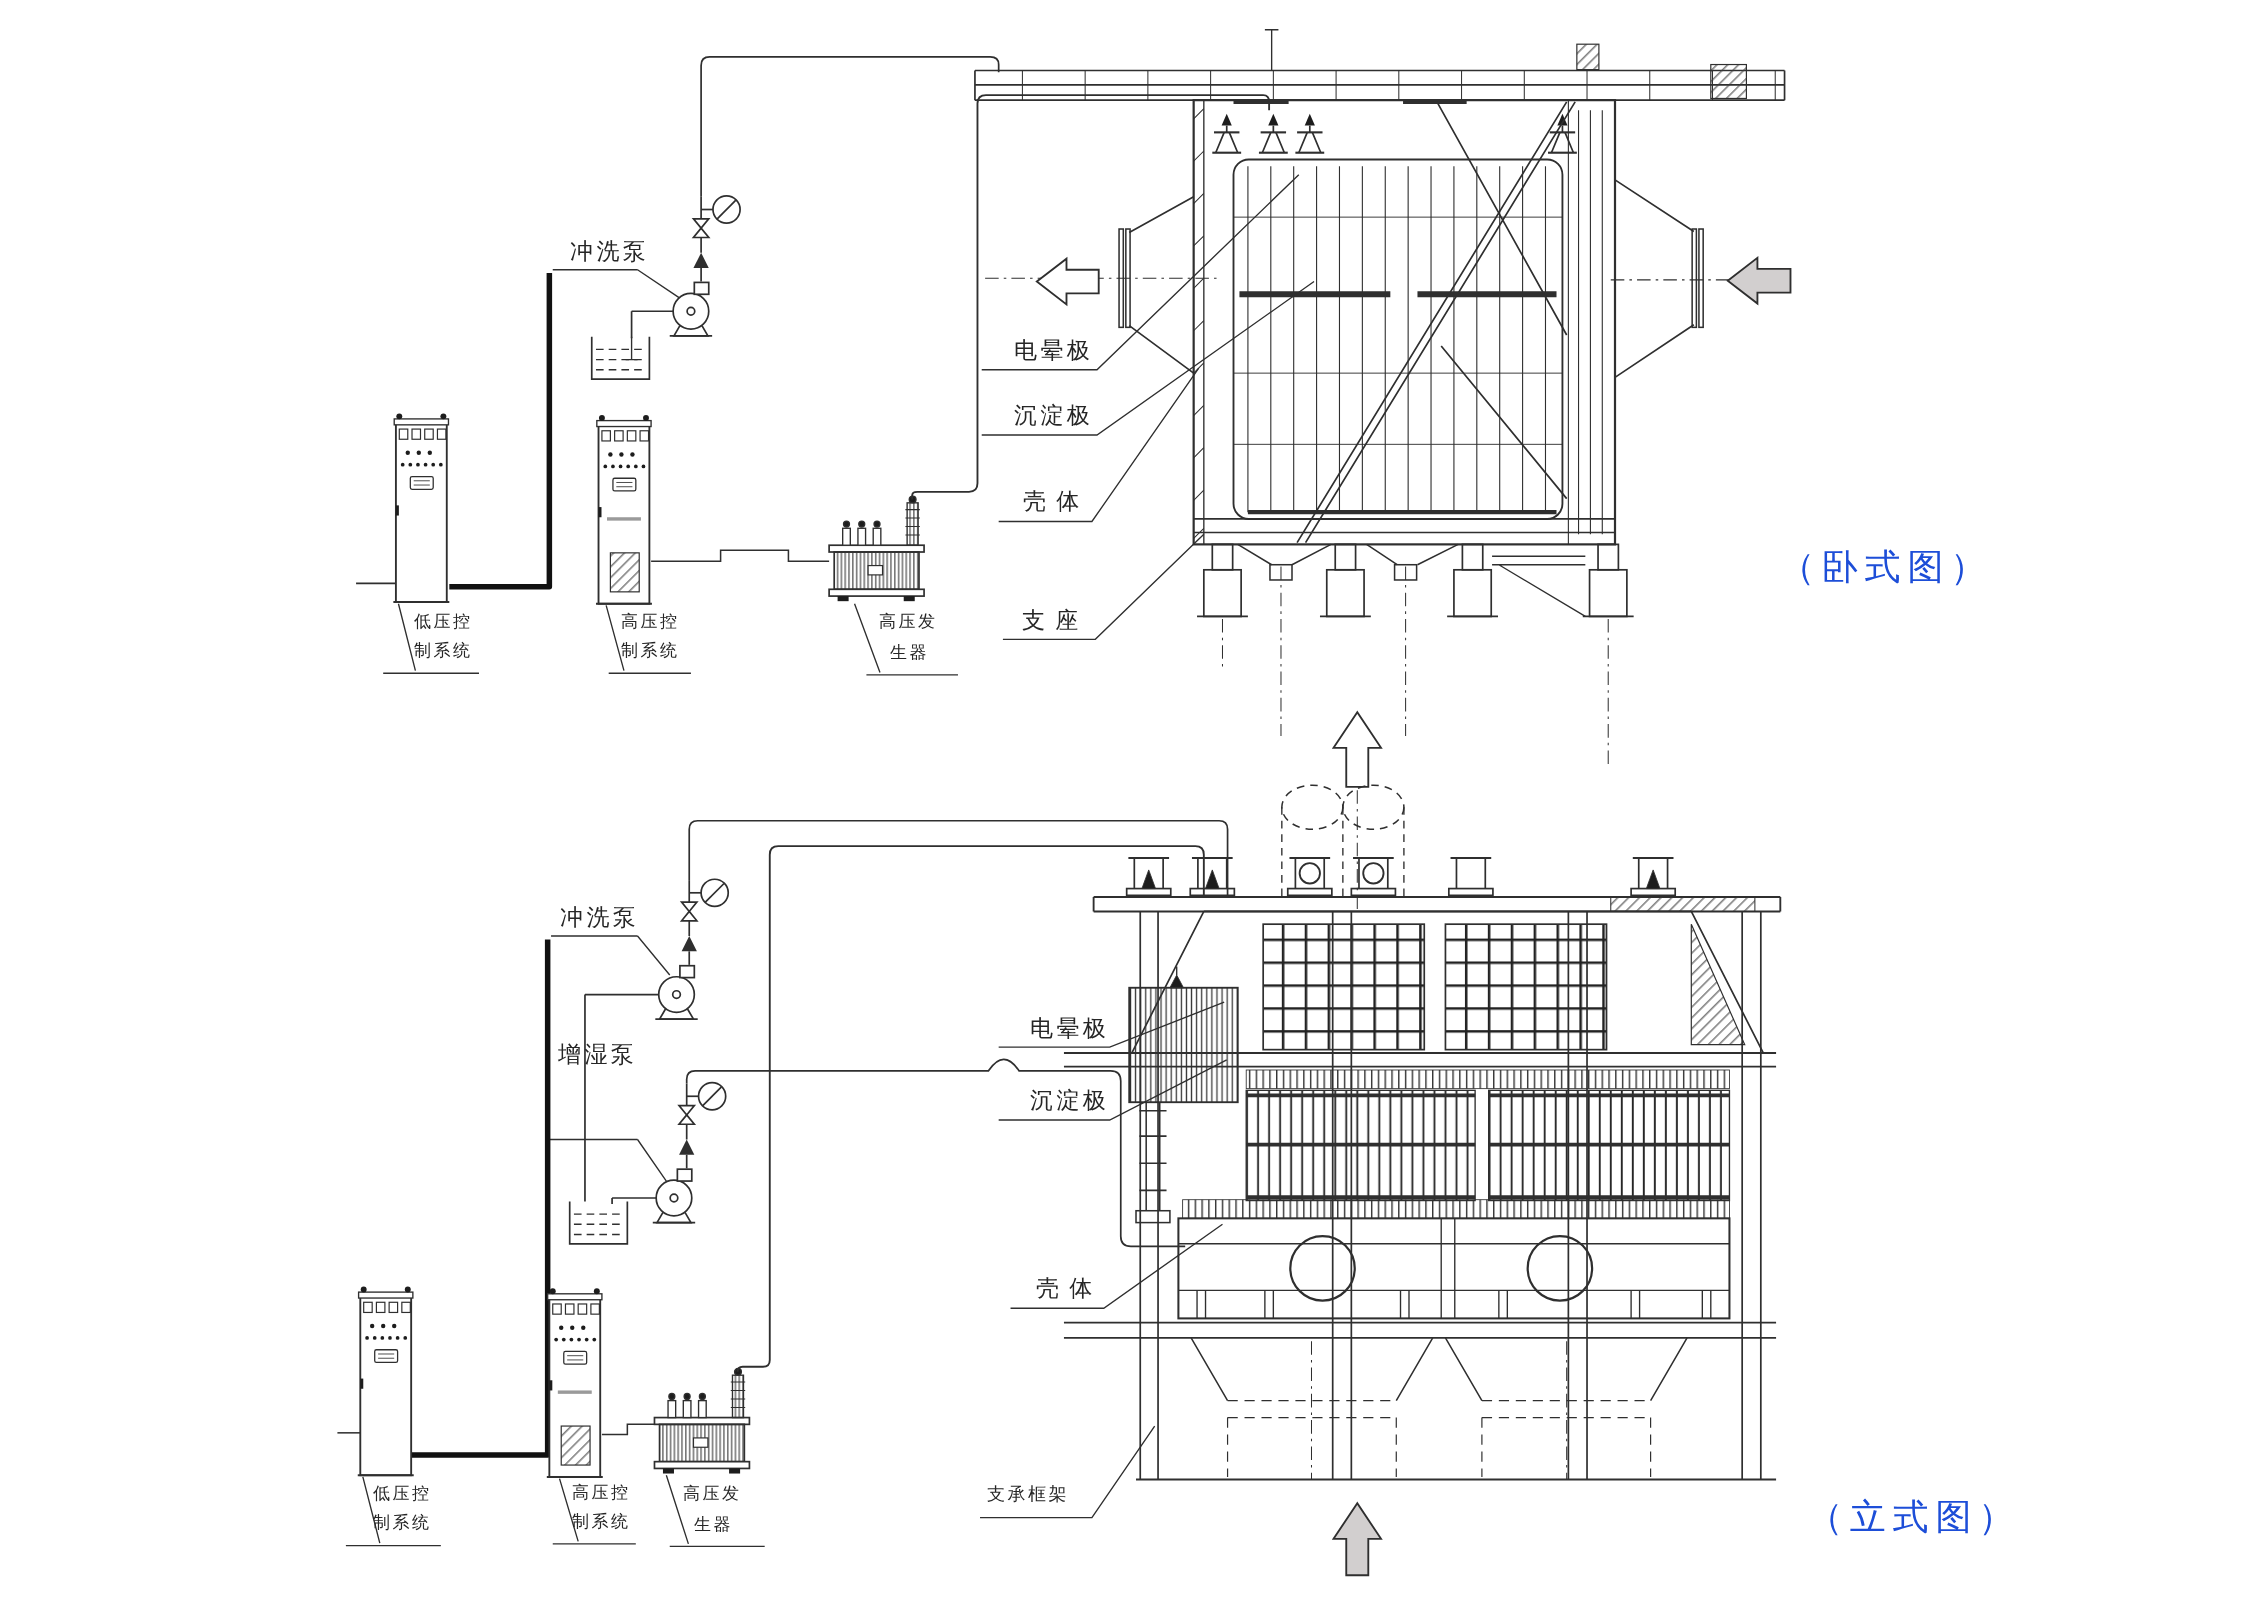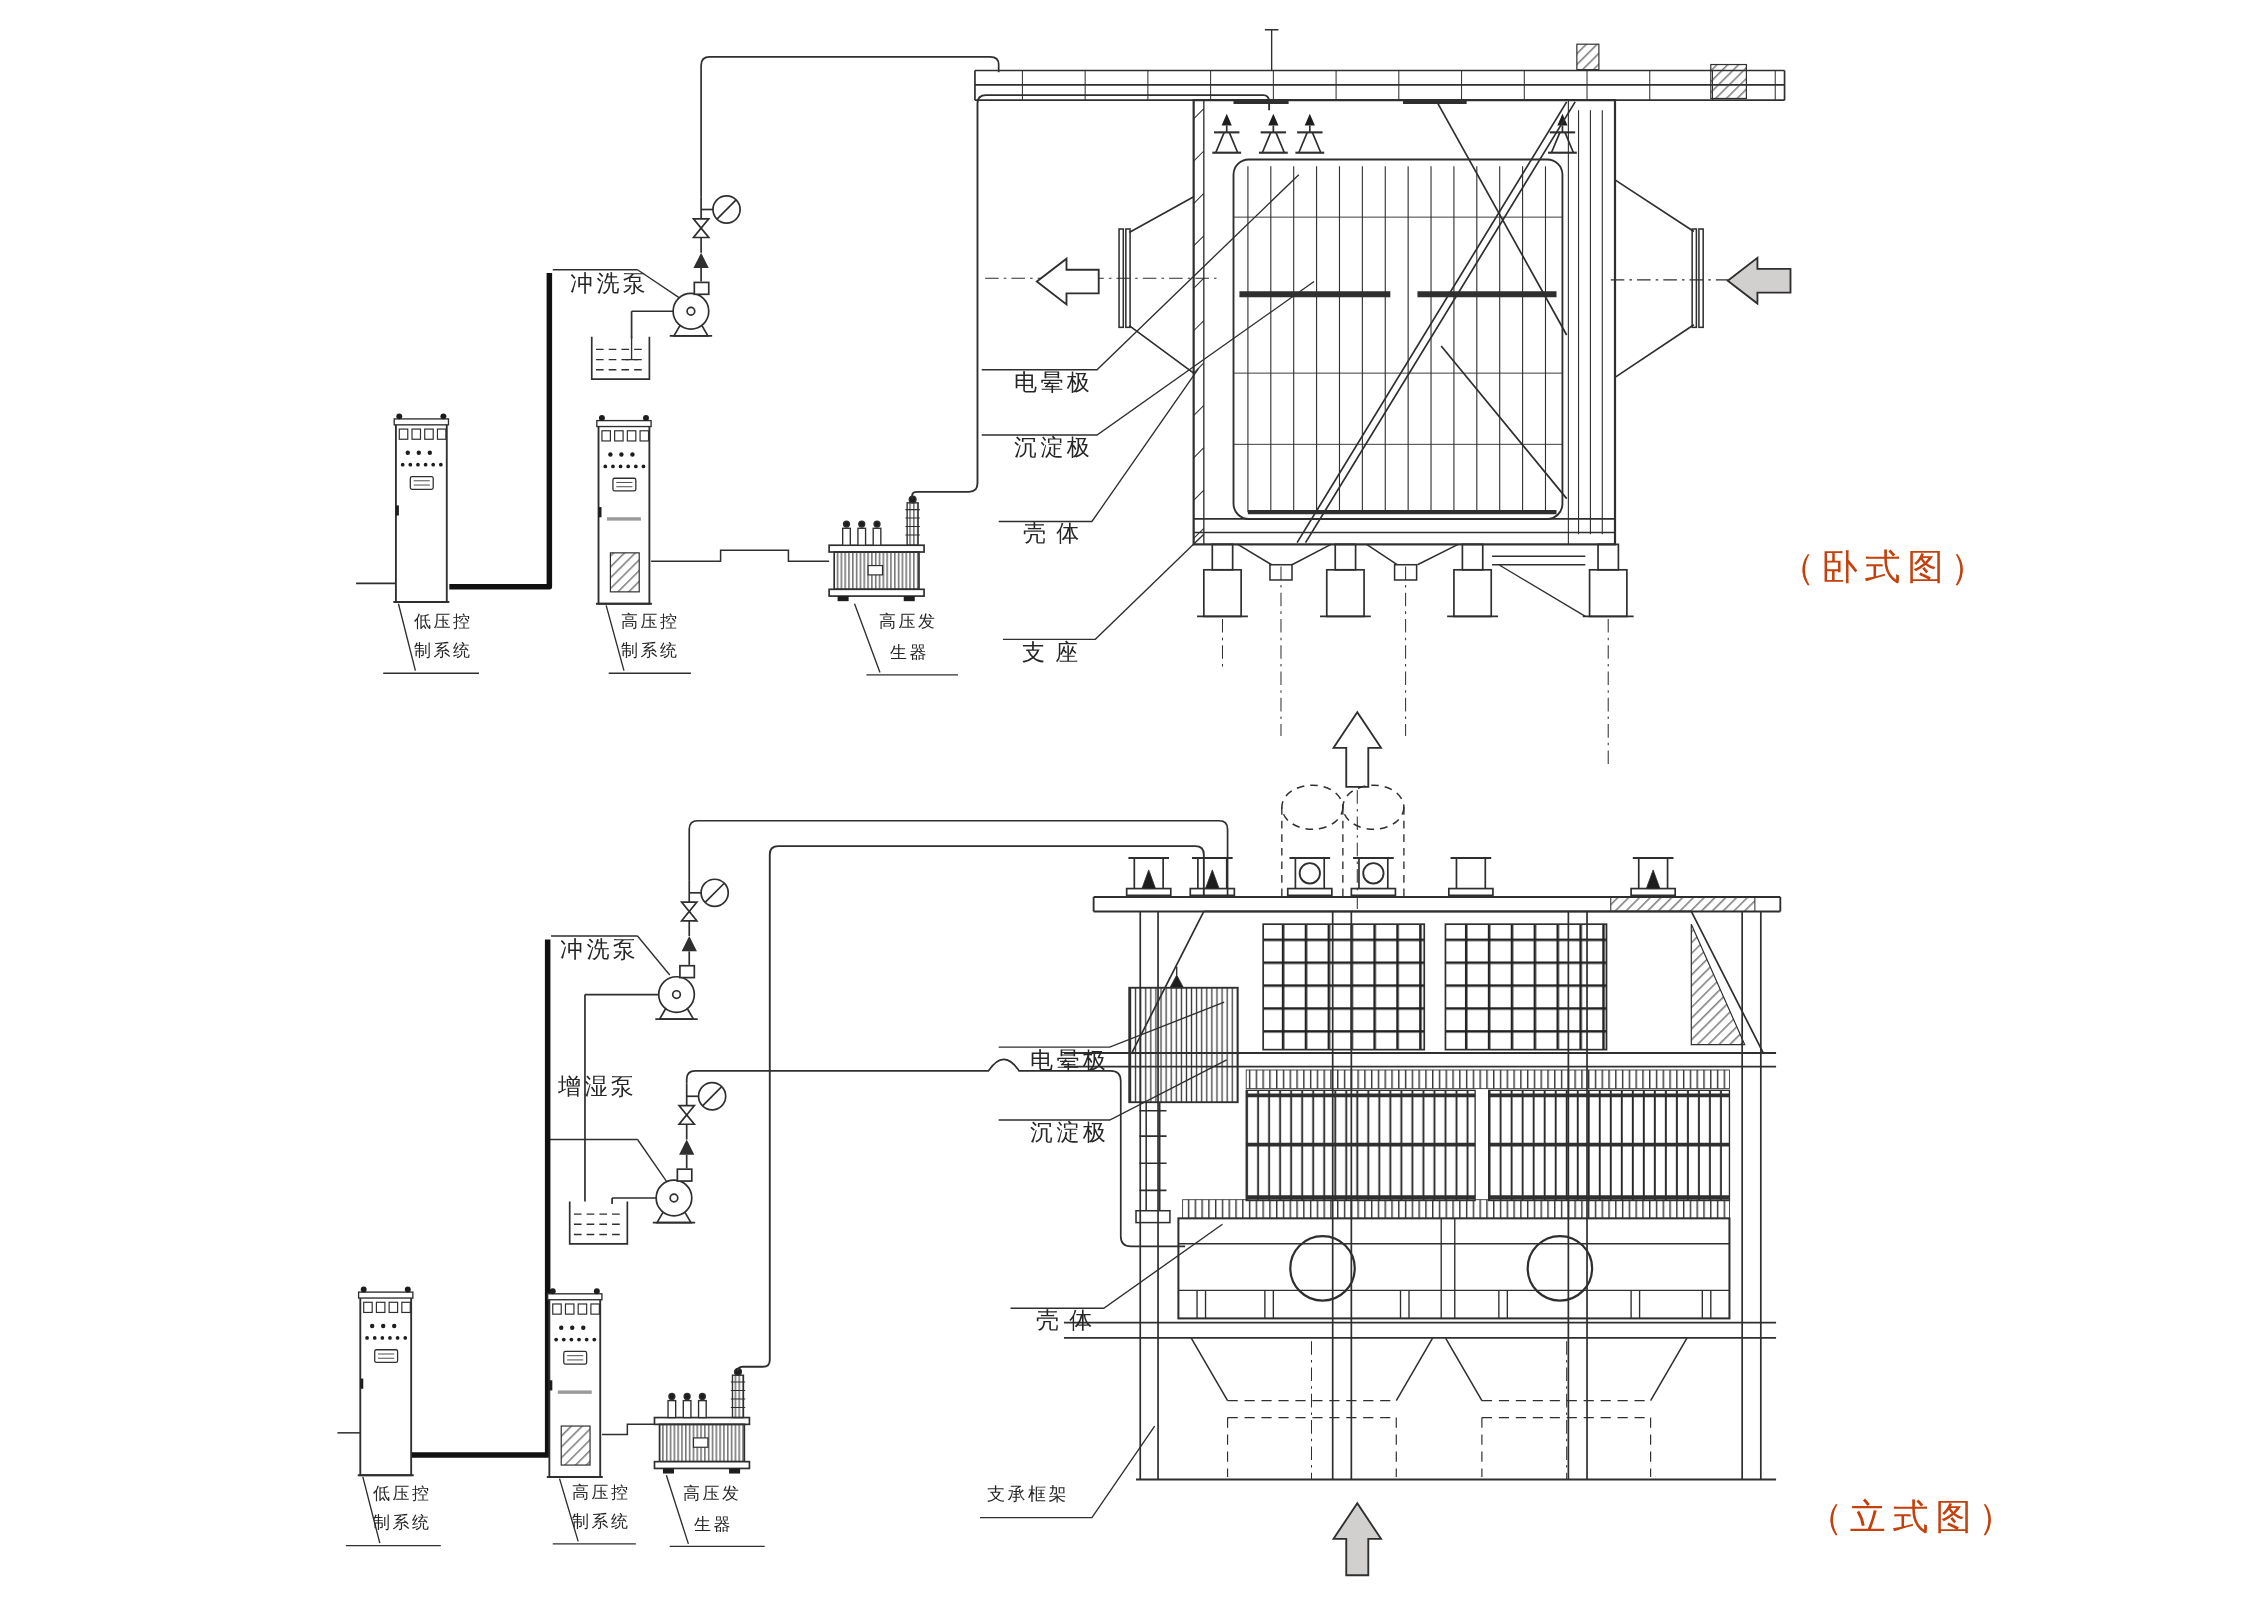--- a/index.html
+++ b/index.html
@@ -1,24 +1,24 @@
 <!DOCTYPE html>
 <html style="font-size:13.6px"><head>
 <meta charset="utf-8">
 <style>
   html,body{margin:0;padding:0;background:#ffffff;}
   .canvas{position:relative;width:2261px;height:1622px;background:#ffffff;overflow:hidden;
           font-family:"Liberation Serif","DejaVu Serif",serif;}
   svg.art{position:absolute;left:0;top:0;width:2261px;height:1622px;}
   .lbl{position:absolute;color:#262626;white-space:nowrap;line-height:1;}
-  .l27{font-size:23px;letter-spacing:3.4px;margin-top:32px;}
+  .l27{font-size:23px;letter-spacing:3.4px;}
   .l26{font-size:18px;letter-spacing:2.5px;}
   .l25{font-size:17px;letter-spacing:2.5px;}
   .wide{letter-spacing:10.2px;}
-  .cap{font-size:36px;letter-spacing:6.8px;color:#c2410c;font-family:"Liberation Sans","DejaVu Sans",sans-serif;}
+  .cap{font-size:36px;letter-spacing:6.8px;color:#1d4ed8;font-family:"Liberation Sans","DejaVu Sans",sans-serif;}
 </style>
 </head>
 <body>
 
 <div class="canvas">
 
 <svg class="art" viewBox="0 0 2667 1913">
 <defs>
   <pattern id="hatchV" width="4.5" height="10" patternUnits="userSpaceOnUse">
     <line x1="1" y1="0" x2="1" y2="10" stroke="#3a3a3a" stroke-width="1.3"></line>

